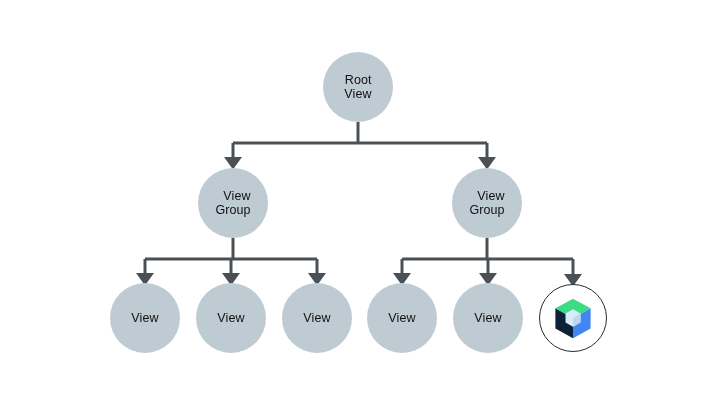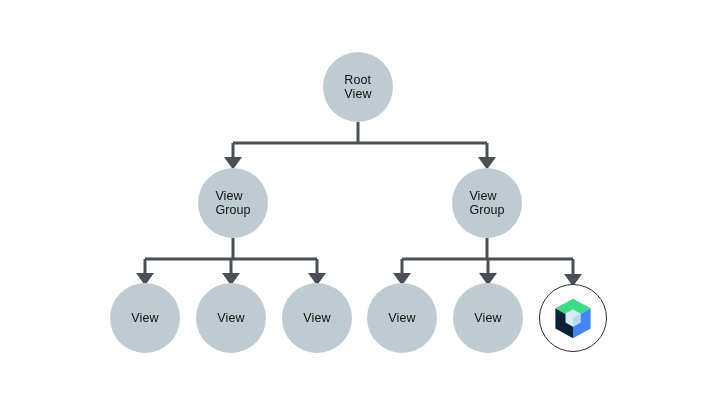--- a/index.html
+++ b/index.html
@@ -27,21 +27,21 @@
     width: 720px;
     height: 405px;
   }
   .node {
     position: absolute;
     box-sizing: border-box;
     border-radius: 50%;
     display: flex;
     align-items: center;
     justify-content: center;
-    text-align: left;
+    text-align: right;
   }
   .node-fill {
     background: #bfcbd2;
   }
   .node-outline {
     background: #ffffff;
     border: 1.6px solid #2b2b2b;
   }
   .node-label {
     color: #101010;

